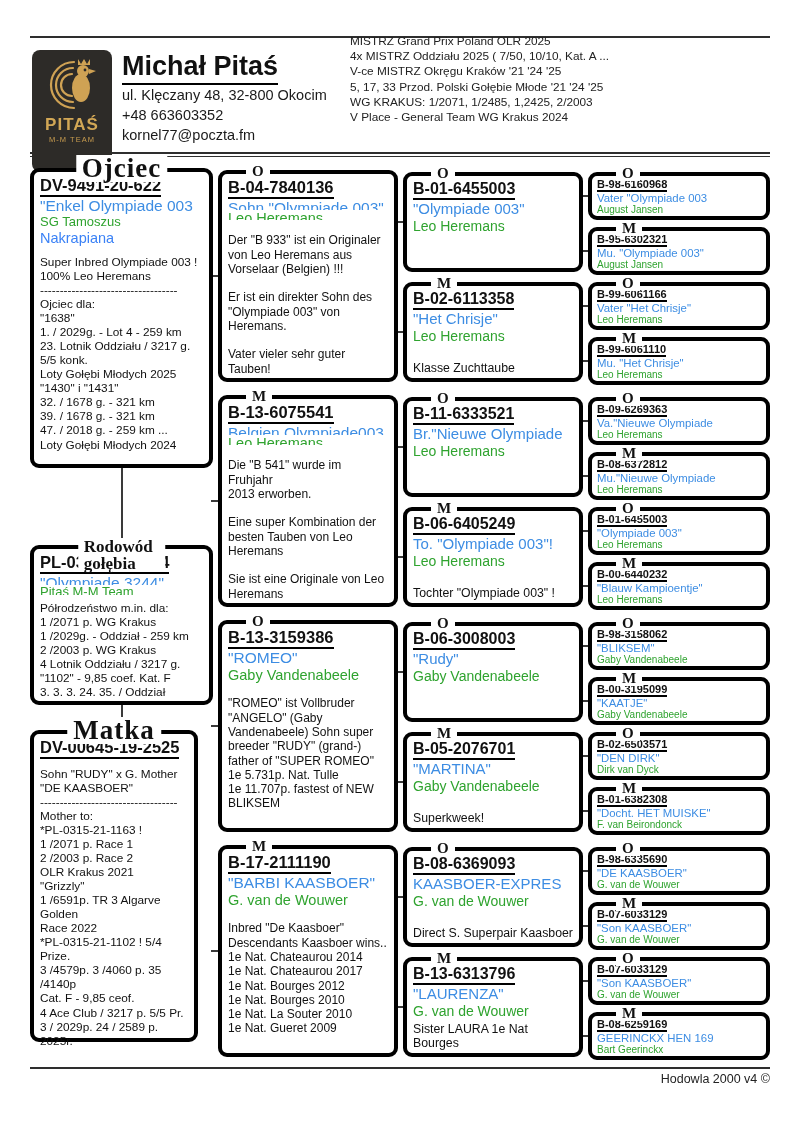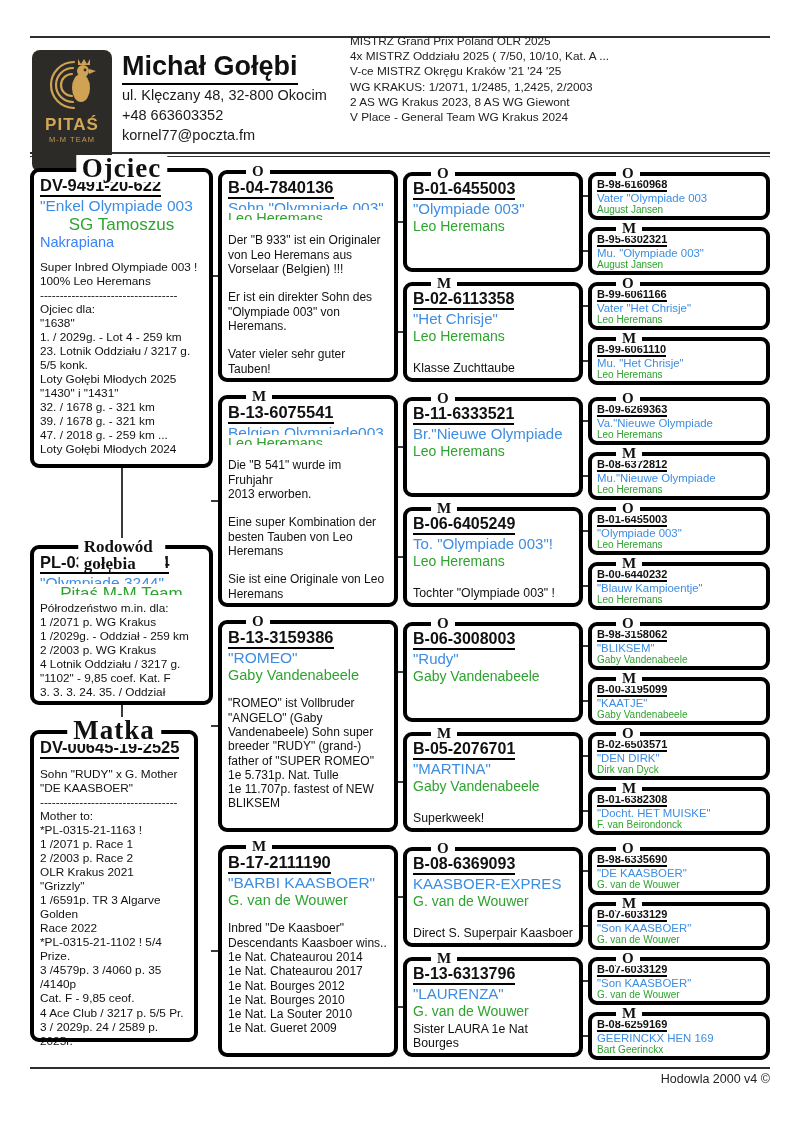--- a/index.html
+++ b/index.html
@@ -34,21 +34,21 @@
   }
   .legend.big{left:50%;transform:translateX(-50%);top:-17px;font-size:27px;letter-spacing:1px;}
   .legend.mid{left:50%;transform:translateX(-50%);top:-11px;font-size:17px;}
   .ring{font-weight:bold;align-self:flex-start;border-bottom:2.5px solid #000;line-height:1.15;}
   .pname{color:#3d8de3;white-space:nowrap;overflow:hidden;}
   .breeder{color:#2fa32f;white-space:nowrap;overflow:hidden;}
   .redline{color:#3b82f6;}
   .notes{font-size:12px;line-height:1.19;white-space:pre-line;color:#111;}
   .g1 .ring{font-size:16.5px;}
   .g1 .pname{font-size:15.5px;line-height:1.15;}
-  .g1 .breeder{font-size:17px;line-height:1.15;text-align:center;}
+  .g1 .breeder{font-size:13px;line-height:1.15;}
   .g1 .redline{font-size:14.5px;line-height:1.2;}
   .g1 .notes{margin-top:8px;font-size:11.8px;}
   .g2 .ring{font-size:16.5px;}
   .g2 .pname{font-size:15.5px;line-height:1.15;}
   .g2 .breeder{font-size:14.5px;line-height:1.15;}
   .g2 .notes{margin-top:13px;}
   .g3 .ring{font-size:16px;}
   .g3 .pname{font-size:15px;line-height:1.15;}
   .g3 .breeder{font-size:14px;line-height:1.15;}
   .g3 .notes{margin-top:auto;font-size:12.3px;}
@@ -80,32 +80,32 @@
       <polygon points="49,15 56,17 49,20"></polygon>
       <polygon points="38,5 41,10 44,5 47,10 50,5 50,11 38,11"></polygon>
     </g>
     <circle cx="45" cy="16" r="1.4" fill="#2d2b28"></circle>
   </svg>
   <div class="logo-title">PITAŚ</div>
   <div class="logo-sub">M-M TEAM</div>
 </div>
 
 <div class="owner">
-  <div class="owner-name">Michał Gołębi</div><br>
+  <div class="owner-name">Michał Pitaś</div><br>
   <div class="owner-line">ul. Klęczany 48, 32-800 Okocim</div>
   <div class="owner-line">+48 663603352</div>
   <div class="owner-line">kornel77@poczta.fm</div>
 </div>
 
 <div class="achv">
   <div>MISTRZ Grand Prix Poland OLR 2025</div>
   <div>4x MISTRZ Oddziału 2025 ( 7/50, 10/10, Kat. A ...</div>
   <div>V-ce MISTRZ  Okręgu Kraków '21 '24 '25</div>
+  <div>5, 17, 33 Przod. Polski Gołębie Młode '21 '24 '25</div>
   <div>WG KRAKUS: 1/2071, 1/2485, 1,2425, 2/2003</div>
-  <div>2 AS WG Krakus 2023, 8 AS WG Giewont</div>
   <div>V Place - General Team WG Krakus 2024</div>
 </div>
 
 <svg class="connectors" width="800" height="1131" viewBox="0 0 800 1131">
   <g stroke="#3a3a3a" stroke-width="2">
     <line x1="122" y1="468" x2="122" y2="546"></line>
     <line x1="122" y1="705" x2="122" y2="731"></line>
     <line x1="211" y1="276" x2="221" y2="276"></line>
       <line x1="211" y1="501" x2="221" y2="501"></line>
     <line x1="211" y1="726" x2="221" y2="726"></line>

